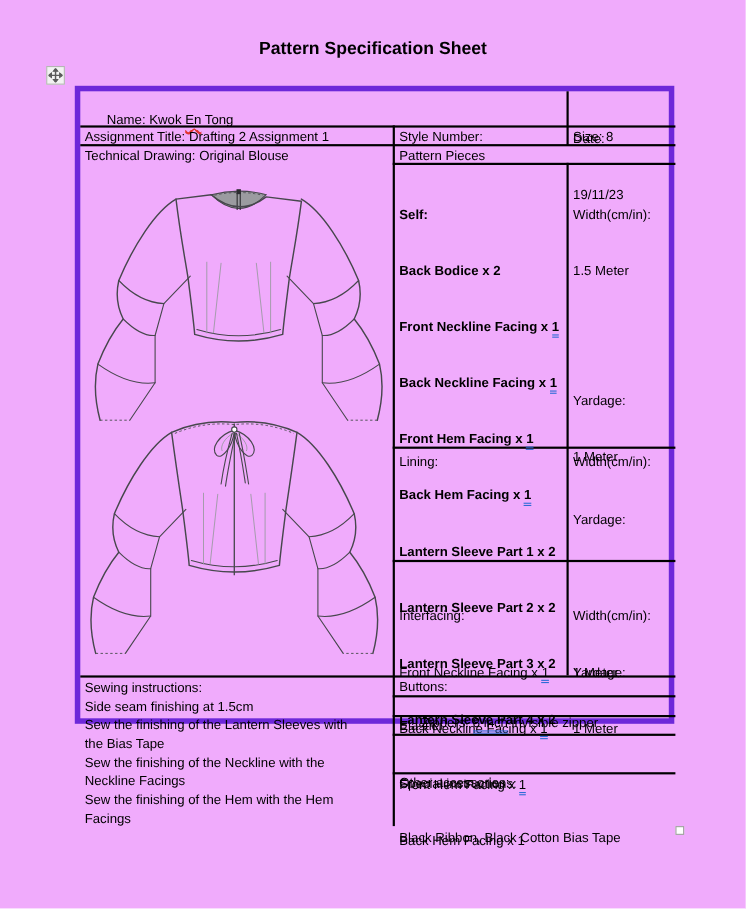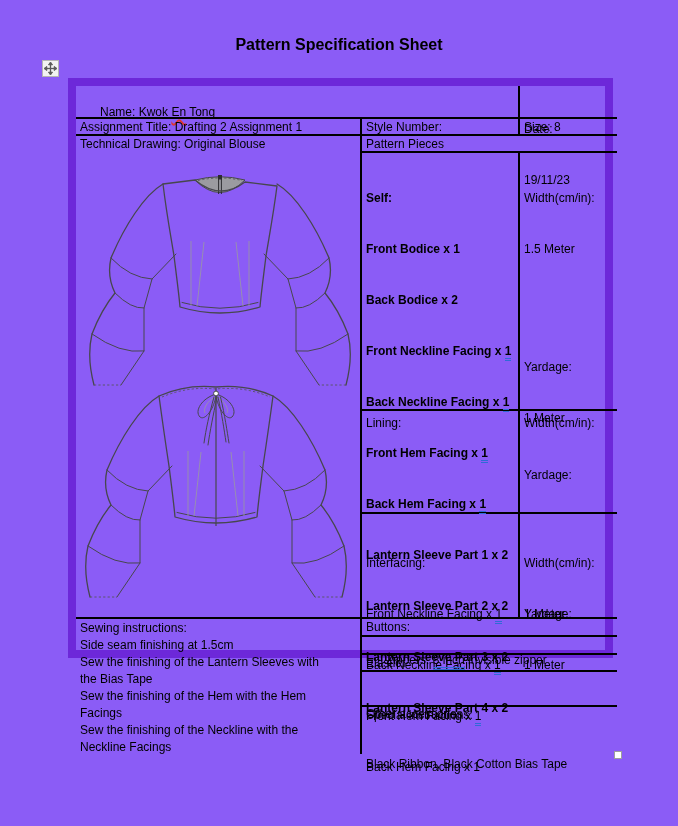--- a/index.html
+++ b/index.html
@@ -1,22 +1,22 @@
 <!DOCTYPE html>
 <html><head>
 <meta charset="utf-8">
 <style>
   html,body{margin:0;padding:0;background:#fff;}
-  #page{position:relative;width:678px;height:826px;background:#8b5cf6;overflow:hidden;
+  #page{position:relative;width:678px;height:826px;background:#f0abfc;overflow:hidden;
         font-family:"Liberation Sans",sans-serif;font-size:12px;color:#000;}
   .title{position:absolute;top:36px;left:0;width:100%;text-align:center;
          font-weight:bold;font-size:16px;letter-spacing:0px;}
   
   #sheet{position:absolute;left:68px;top:78px;width:545px;height:580px;
-         border:8px solid #6d28d9;box-sizing:border-box;}
+         border:5px solid #6d28d9;box-sizing:border-box;}
   .hl,.vl{position:absolute;background:#000;}
   .hl{height:2px;}
   .vl{width:2px;}
   .cell{position:absolute;line-height:17px;white-space:pre;}
   .cell.wrap{white-space:normal;}
   .gram{border-bottom:3px double #2e6bd6;}
   .spell{text-decoration:underline wavy #e0342f 1.5px;text-underline-offset:3px;}
   
   .move-handle{position:absolute;left:42px;top:60px;width:17px;height:17px;
                border:1px solid #b5b5b5;background:#f2f2f2;box-sizing:border-box;
@@ -75,21 +75,20 @@
 
     <div class="cell" style="left:4px;top:34px;line-height:15px;text-align:right;">Assignment Title: Drafting 2 Assignment 1</div>
     <div class="cell" style="left:290px;top:34px;line-height:15px;">Style Number:</div>
     <div class="cell" style="left:448px;top:34px;line-height:15px;">Size: 8</div>
 
     <div class="cell" style="left:4px;top:51px;line-height:15px;text-align:right;">Technical Drawing: Original Blouse</div>
     <div class="cell" style="left:290px;top:51px;line-height:15px;">Pattern Pieces</div>
 
     <div class="cell" style="left:290px;top:70px;font-weight:bold;">
       <div>Self:</div>
-      <div><span>Front Bodice x 1</span><span class="gram"></span></div>
       <div><span>Back Bodice x 2</span><span class="gram"></span></div>
       <div><span>Front Neckline Facing x </span><span class="gram">1</span></div>
       <div><span>Back Neckline Facing x </span><span class="gram">1</span></div>
       <div><span>Front Hem Facing x </span><span class="gram">1</span></div>
       <div><span>Back Hem Facing x </span><span class="gram">1</span></div>
       <div><span>Lantern Sleeve Part 1 x 2</span><span class="gram"></span></div>
       <div><span>Lantern Sleeve Part 2 x 2</span><span class="gram"></span></div>
       <div><span>Lantern Sleeve Part 3 x 2</span><span class="gram"></span></div>
       <div><span>Lantern Sleeve Part 4 x 2</span><span class="gram"></span></div>
     </div>
@@ -119,22 +118,22 @@
     </div>
     <div class="cell" style="left:448px;top:486px;">
       <div>Yardage:</div>
       <div>1 Meter</div>
     </div>
 
     <div class="cell wrap" style="left:4px;top:534px;width:255px;">
       <div>Sewing instructions:</div>
       <div>Side seam finishing at 1.5cm</div>
       <div>Sew the finishing of the Lantern Sleeves with the Bias Tape</div>
+      <div>Sew the finishing of the Neckline with the Neckline Facings</div>
       <div>Sew the finishing of the Hem with the Hem Facings</div>
-      <div>Sew the finishing of the Neckline with the Neckline Facings</div>
     </div>
 
     <div class="cell" style="left:290px;top:534px;line-height:15px;">Buttons:</div>
     <div class="cell" style="left:290px;top:552px;line-height:15px;">
       <span>Zippers: </span><span class="gram">8 inch</span><span> invisible zipper</span>
     </div>
     <div class="cell" style="left:290px;top:570px;line-height:15px;text-align:right;">Elastic:</div>
     <div class="cell" style="left:290px;top:587px;line-height:16.5px;">
       <div>Other accessories:</div>
       <div>Black Ribbon, Black Cotton Bias Tape</div>

